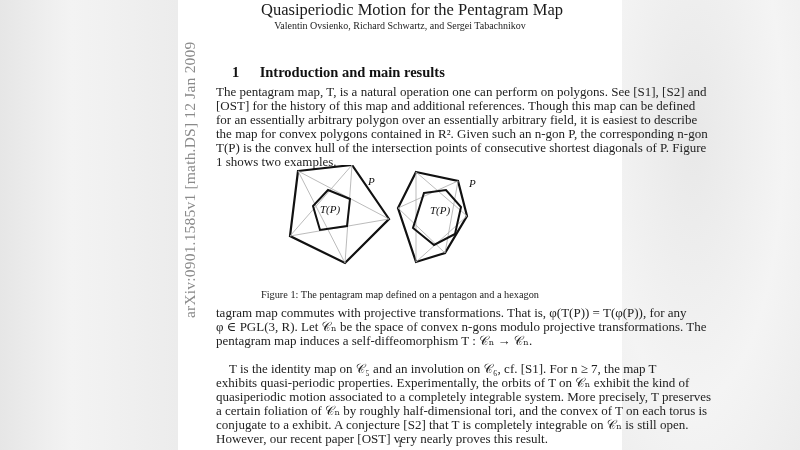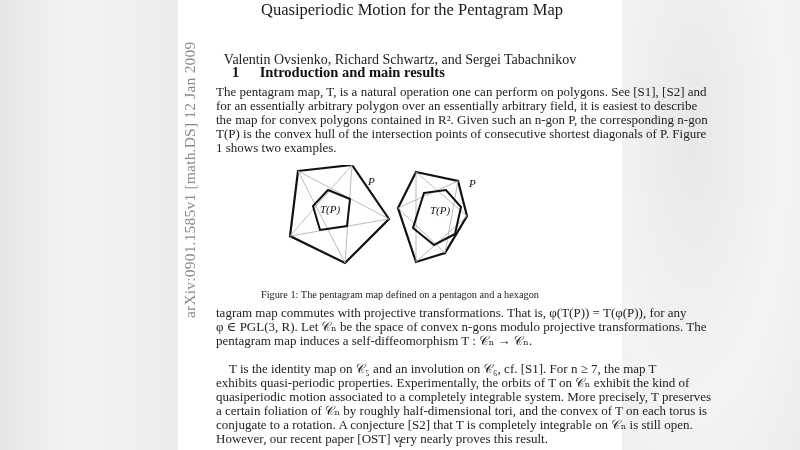--- a/index.html
+++ b/index.html
@@ -29,22 +29,22 @@
     position: absolute; left: 3px; top: 318px;
     transform-origin: 0 0; transform: rotate(-90deg);
     white-space: nowrap; font-size: 15.5px; color: #8a8a8a;
     letter-spacing: 0.2px;
   }
   .title {
     position: absolute; left: 12px; width: 444px; top: 0px; text-align: center;
     font-size: 16.5px; color: #1a1a1a;
   }
   .authors {
-    position: absolute; left: 0; width: 444px; top: 52px; text-align: center;
-    font-size: 14px; color: #222;
+    position: absolute; left: 0; width: 444px; top: 20px; text-align: center;
+    font-size: 10px; color: #222;
   }
   .section {
     position: absolute; left: 54px; top: 64px; font-size: 14.5px; font-weight: bold; color: #111;
   }
   .section .num { display: inline-block; width: 24px; }
   .para {
     position: absolute; left: 38px; width: 369px;
     font-size: 13px; line-height: 14px; text-align: justify; color: #222;
   }
   .line { display: block; white-space: nowrap; text-align-last: justify; }
@@ -75,20 +75,21 @@
   <div class="title">Quasiperiodic Motion for the Pentagram Map</div>
   <div class="authors">Valentin Ovsienko, Richard Schwartz, and Sergei Tabachnikov</div>
 
   <div class="section">
     <span class="num">1</span>
     <span>Introduction and main results</span>
   </div>
 
   <div class="para" style="top:85px;">
     <span class="line">The pentagram map, T, is a natural operation one can perform on polygons. See [S1], [S2] and</span>
+    <span class="line">[OST] for the history of this map and additional references. Though this map can be defined</span>
     <span class="line">for an essentially arbitrary polygon over an essentially arbitrary field, it is easiest to describe</span>
     <span class="line">the map for convex polygons contained in R². Given such an n-gon P, the corresponding n-gon</span>
     <span class="line">T(P) is the convex hull of the intersection points of consecutive shortest diagonals of P. Figure</span>
     <span class="line last">1 shows two examples.</span>
   </div>
 
   <div class="figure">
     <svg width="270" height="115" viewBox="0 0 270 115">
 
       <g>
@@ -128,18 +129,18 @@
     <span class="line">tagram map commutes with projective transformations. That is, φ(T(P)) = T(φ(P)), for any</span>
     <span class="line">φ ∈ PGL(3, R). Let 𝒞ₙ be the space of convex n-gons modulo projective transformations. The</span>
     <span class="line last">pentagram map induces a self-diffeomorphism T : 𝒞ₙ → 𝒞ₙ.</span>
   </div>
 
   <div class="para" style="top:362px;">
     <span class="line indent">T is the identity map on 𝒞₅ and an involution on 𝒞₆, cf. [S1]. For n ≥ 7, the map T</span>
     <span class="line">exhibits quasi-periodic properties. Experimentally, the orbits of T on 𝒞ₙ exhibit the kind of</span>
     <span class="line">quasiperiodic motion associated to a completely integrable system. More precisely, T preserves</span>
     <span class="line">a certain foliation of 𝒞ₙ by roughly half-dimensional tori, and the convex of T on each torus is</span>
-    <span class="line">conjugate to a rotation. A conjecture [S2] that T is completely integrable on 𝒞ₙ is still open.</span>
+    <span class="line">conjugate to a exhibit. A conjecture [S2] that T is completely integrable on 𝒞ₙ is still open.</span>
     <span class="line last">However, our recent paper [OST] very nearly proves this result.</span>
   </div>
 
   <div class="pagenum">1</div>
 </div>
 
 </body></html>

